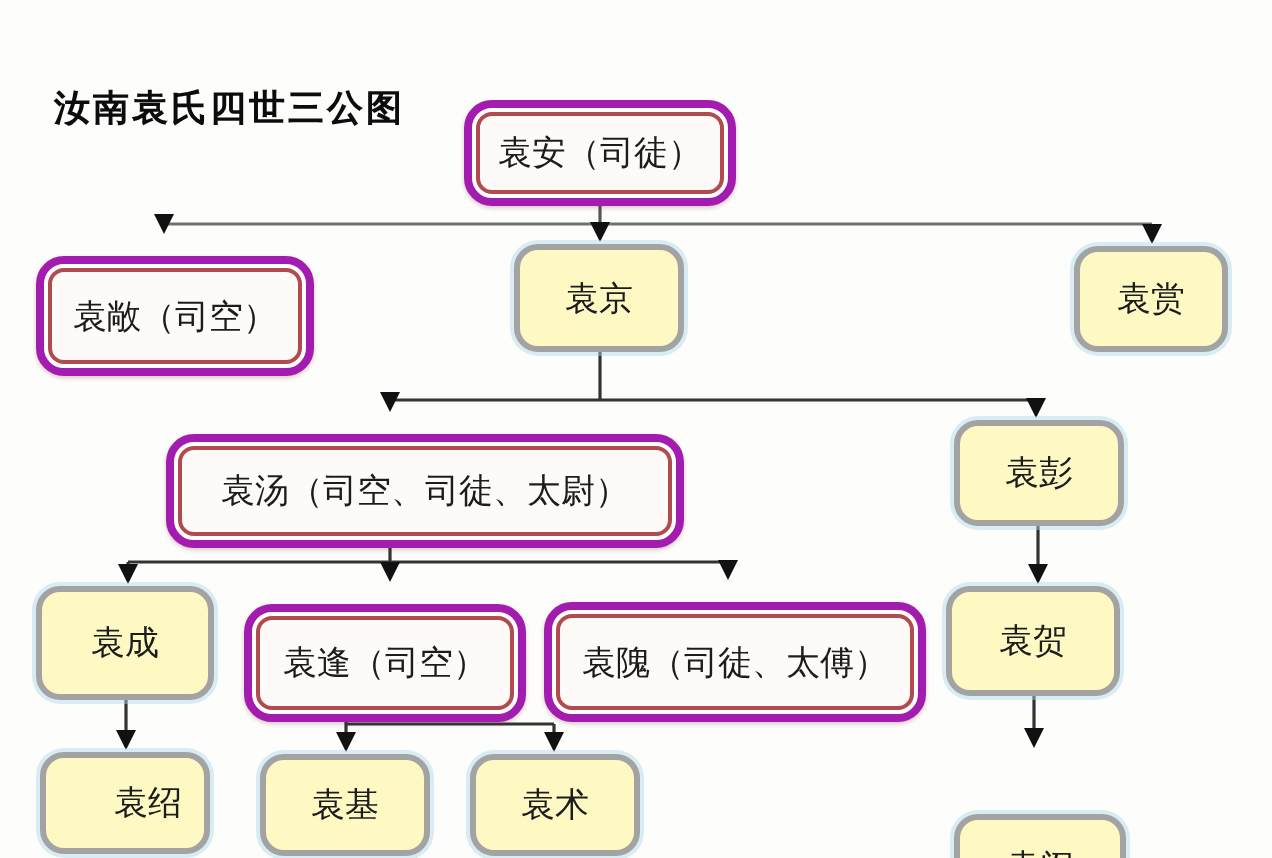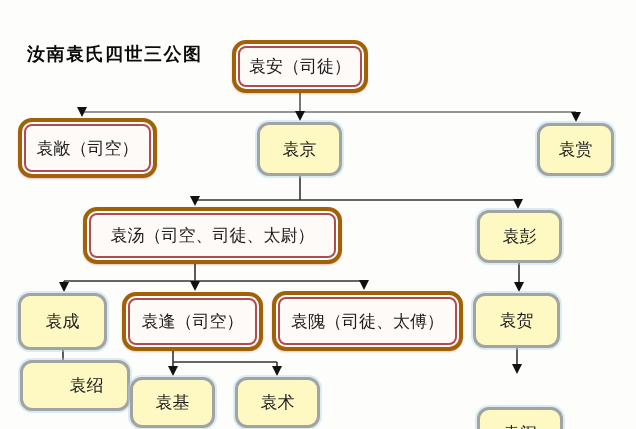--- a/index.html
+++ b/index.html
@@ -19,23 +19,24 @@
     position:absolute;box-sizing:border-box;
     display:flex;align-items:stretch;justify-content:stretch;
     border-radius:14px;background:#ffffff;
   }
   .node .label{
     flex:1;display:flex;align-items:center;justify-content:center;
     font-size:17px;color:#1c1c1c;white-space:nowrap;
     border-radius:8px;
   }
   .node.red{
-    border:4px solid #a16207;
+    border:4px solid #a21caf;
     padding:2px;
     box-shadow:0 1px 2px rgba(120,30,30,0.25);
+    margin-top:10px;
   }
   .node.red .label{
     border:2px solid #b14b50;
     background:#fdfaf8;
   }
   .node.blue{
     border:3px solid #a3a3a3;
     box-shadow:0 0 0 2px rgba(170,214,232,0.45);
     background:#fef9c3;
     border-radius:12px;
@@ -44,21 +45,21 @@
   #n-an   {left:232px;top:40px;  width:136px;height:53px;}
   #n-chang{left:18px; top:118px; width:139px;height:60px;}
   #n-jing {left:257px;top:122px; width:85px; height:54px;}
   #n-shang{left:537px;top:123px; width:77px; height:53px;}
   #n-tang {left:83px; top:207px; width:259px;height:57px;}
   #n-peng {left:477px;top:210px; width:85px; height:53px;}
   #n-cheng{left:18px; top:293px; width:89px; height:57px;}
   #n-feng {left:122px;top:292px; width:141px;height:59px;}
   #n-wei  {left:272px;top:291px; width:191px;height:60px;}
   #n-he   {left:473px;top:293px; width:87px; height:55px;}
-  #n-shao {left:20px; top:360px; width:110px; height:51px;padding-left:23px;}
+  #n-shao {left:20px; top:376px; width:85px; height:51px;padding-left:23px;}
   #n-ji   {left:130px;top:377px; width:85px; height:51px;}
   #n-shu  {left:235px;top:377px; width:85px; height:51px;}
   #n-hong {left:477px;top:375px; width:86px; height:52px;margin-top:32px;}
   #connectors{position:absolute;left:0;top:0;}
 </style>
 </head>
 <body>
 
 <div id="canvas">
 

